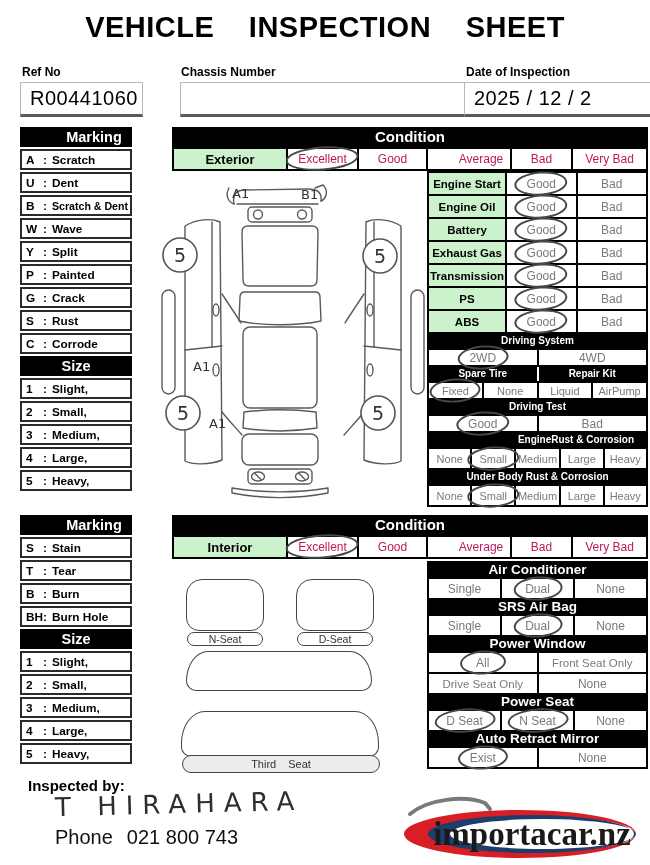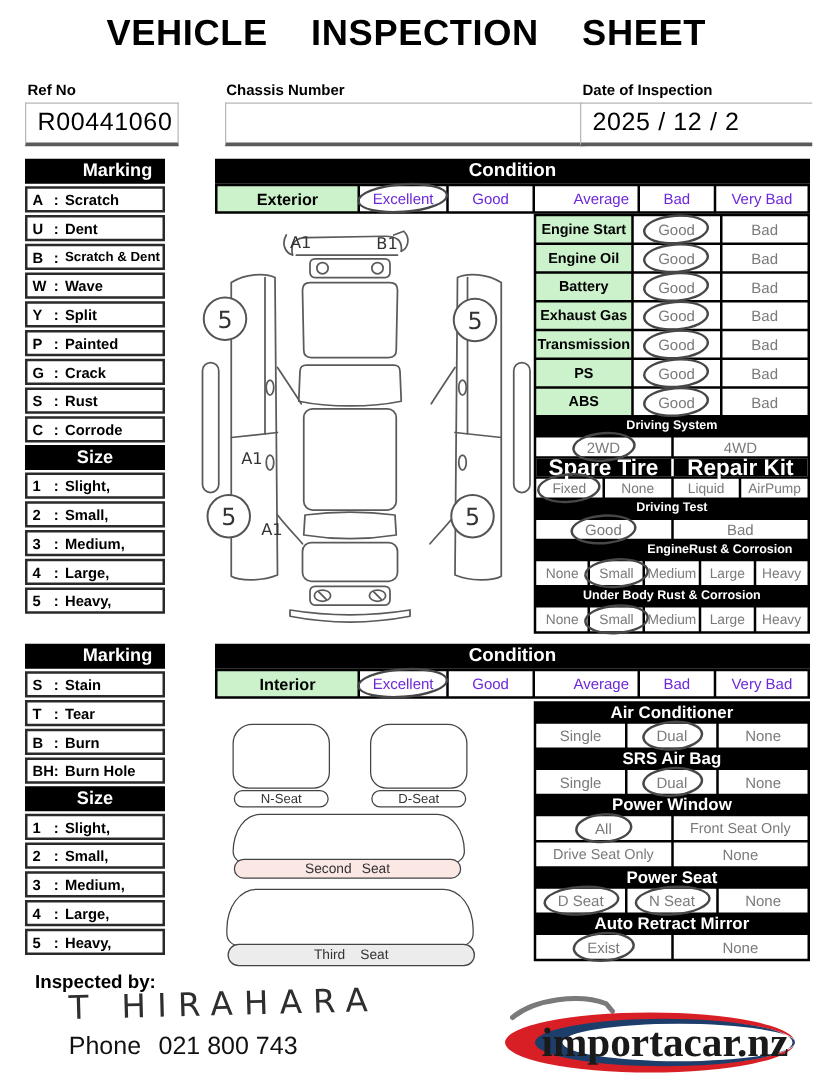--- a/index.html
+++ b/index.html
@@ -24,39 +24,39 @@
   
   .cond{position:absolute;left:172px;width:476px;}
   .cond .hd{background:#000;color:#fff;text-align:center;font-size:15px;font-weight:bold;
             height:20px;line-height:20px;}
   .crow{display:flex;background:#000;padding:2px;gap:2px;box-sizing:border-box;}
   .cell{background:#fff;display:flex;align-items:center;justify-content:center;box-sizing:border-box;}
   .cond .cell{height:20px;}
   .cond .lab{width:112px;background:#ccf2cc;font-weight:bold;font-size:13px;flex:none;}
   .cond .o0{width:69px;} .cond .o1{width:67px;} .cond .o2{width:82px;padding-left:24px;}
   .cond .o3{width:59px;} .cond .o4{width:73px;}
-  .opt{font-size:12px;color:#6d28d9;}
+  .opt{font-size:12px;color:#be185d;}
   .optspan{position:relative;display:inline-block;padding:0 2px;white-space:nowrap;}
   .circled::after{content:"";position:absolute;left:50%;top:50%;
     width:max(calc(100% + 16px),42px);height:20px;
     transform:translate(-50%,-52%) rotate(-4deg);
     border:2px solid #474747;border-radius:50%;pointer-events:none;}
   
   .rstack{position:absolute;left:427px;width:221px;background:#000;padding:2px;
           box-sizing:border-box;display:flex;flex-direction:column;gap:2px;}
   .rrow{display:flex;gap:2px;}
   .rrow .cell{flex:1;height:21px;font-size:12px;color:#7a7a7a;}
   .rrow .lab{flex:none;width:76px;background:#ccf2cc;color:#000;font-weight:bold;font-size:11.5px;}
   .bhead{color:#fff;font-weight:bold;text-align:center;font-size:10px;height:14px;line-height:14px;}
   .bhead.split{display:flex;justify-content:flex-end;padding:0 12px 0 6px;}
   .rrow.sm .cell{height:15px;font-size:12px;}
   .rrow.rust .cell{height:19px;font-size:11px;}
   .rrow.wgap{background:#fff;}
   .bheadcell{flex:1;background:#000;color:#fff;font-weight:bold;text-align:center;
-             font-size:18px;height:14px;line-height:14px;}
+             font-size:10px;height:14px;line-height:14px;}
   .rb .cell{height:19px;}
   
   .car{position:absolute;left:158px;top:174px;}
   .car text{font-family:"DejaVu Sans",sans-serif;fill:#333;}
   .car .mark{font-size:13px;}
   .car .wheel5{font-size:19px;text-anchor:middle;}
   .seats{position:absolute;left:170px;top:565px;width:260px;height:235px;}
   .seatshape{position:absolute;box-sizing:border-box;border:1.6px solid #444;background:#fff;}
   .seatbar{position:absolute;box-sizing:border-box;border:1.4px solid #444;background:#fff;
            display:flex;align-items:center;justify-content:center;font-size:10.5px;color:#333;
@@ -458,23 +458,20 @@
   <div class="seats">
     <div class="seatshape" style="left:16px;top:14px;width:78px;height:52px;border-radius:16px 16px 13px 13px;"></div>
     <div class="seatbar" style="left:17px;top:67px;width:76px;height:14px;border-radius:7px;">
         <span>N-Seat</span>
       </div>
     <div class="seatshape" style="left:126px;top:14px;width:78px;height:52px;border-radius:16px 16px 13px 13px;"></div>
     <div class="seatbar" style="left:127px;top:67px;width:76px;height:14px;border-radius:7px;">
         <span>D-Seat</span>
       </div>
     <div class="seatshape" style="left:16px;top:86px;width:186px;height:40px;border-radius:22px 22px 10px 10px / 30px 30px 10px 10px;"></div>
-    <div class="seatbar" style="left:17px;top:122px;width:182px;height:16px;border-radius:8px;background:#fbe7e4;font-size:11px;">
-        <span>Second Seat</span>
-      </div>
     <div class="seatshape" style="left:11px;top:146px;width:198px;height:46px;border-radius:24px 24px 10px 10px / 32px 32px 10px 10px;"></div>
     <div class="seatbar" style="left:12px;top:190px;width:198px;height:18px;border-radius:9px;background:#ececec;font-size:11px;word-spacing:9px;">
         <span>Third Seat</span>
       </div>
   </div>
 
   <div class="rstack rb" style="top:561px;">
     <div class="bhead" style="font-size:13.5px">Air Conditioner</div>
     <div class="rrow">
       <div class="cell opt">

